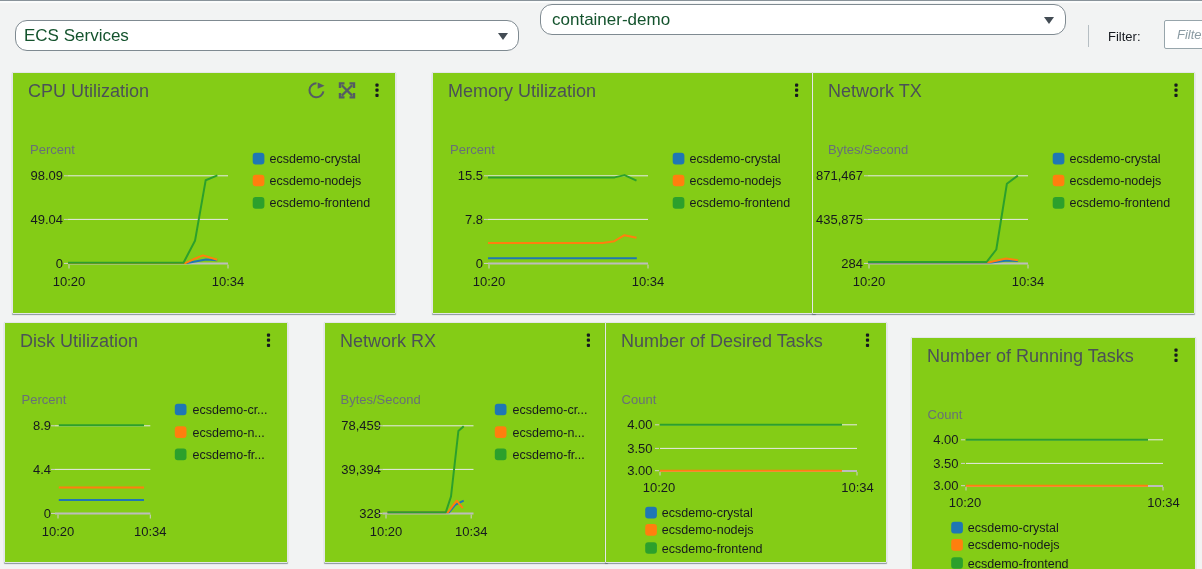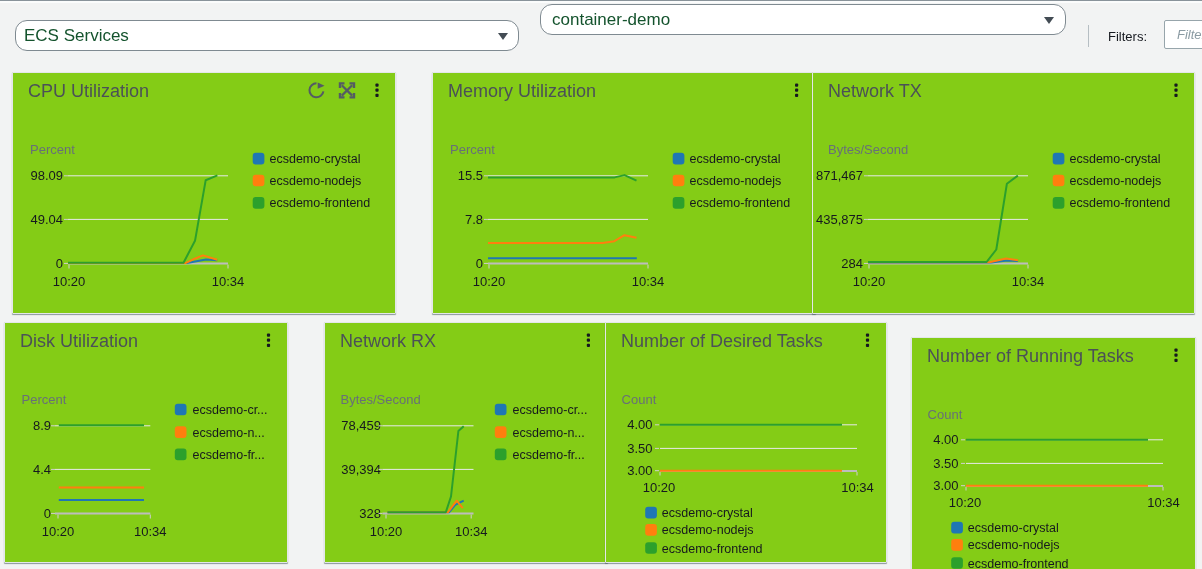--- a/index.html
+++ b/index.html
@@ -12,21 +12,21 @@
 <div style="position:absolute;top:1px;left:0;width:1202px;height:2px;background:#fbfcfc"></div>
 <div class="dd" style="left:15px;top:20px;width:502px;height:29px">
     <span>ECS Services</span>
     <div class="caret" style="left:482px;top:12px"></div>
   </div>
 <div class="dd" style="left:540px;top:4px;width:524px;height:29px">
     <span style="left:11px">container-demo</span>
     <div class="caret" style="left:503px;top:12px"></div>
   </div>
 <div style="position:absolute;left:1088px;top:25px;width:1px;height:22px;background:#b6bec3"></div>
-<div style="position:absolute;left:1108px;top:29px;font-size:13px;color:#16191f">Filters:</div>
+<div style="position:absolute;left:1108px;top:29px;font-size:13px;color:#16191f">Filter:</div>
 <div style="position:absolute;left:1164px;top:20px;width:60px;height:27px;background:#fff;border:1px solid #97a5ab;border-radius:2px">
     <span style="position:absolute;left:12px;top:0;line-height:27px;font-size:13px;font-style:italic;color:#8b9ba3">Filter</span>
   </div>
 
 <div class="card" style="left:12px;top:72.0px;width:382px;height:240px"><svg width="382" height="240" viewBox="0 0 382 240">
       <text x="15" y="24.2" font-size="18" fill="#4b5157">CPU Utilization</text>
       <path d="M 303.5 10.3 A 7 7 0 1 0 310.4 18.3" fill="none" stroke="#545b64" stroke-width="2"></path>
       <polygon points="304.7,9.4 311.5,12.700000000000001 304.7,15.700000000000001" fill="#545b64"></polygon>
       <path d="M 328.8 12.2 L 339.2 22.599999999999998 M 339.2 12.2 L 328.8 22.599999999999998" stroke="#545b64" stroke-width="2.2" fill="none"></path>
       <path d="M 327 14.899999999999999 L 327 10.399999999999999 L 331.5 10.399999999999999" stroke="#545b64" stroke-width="2.4" fill="none"></path>

